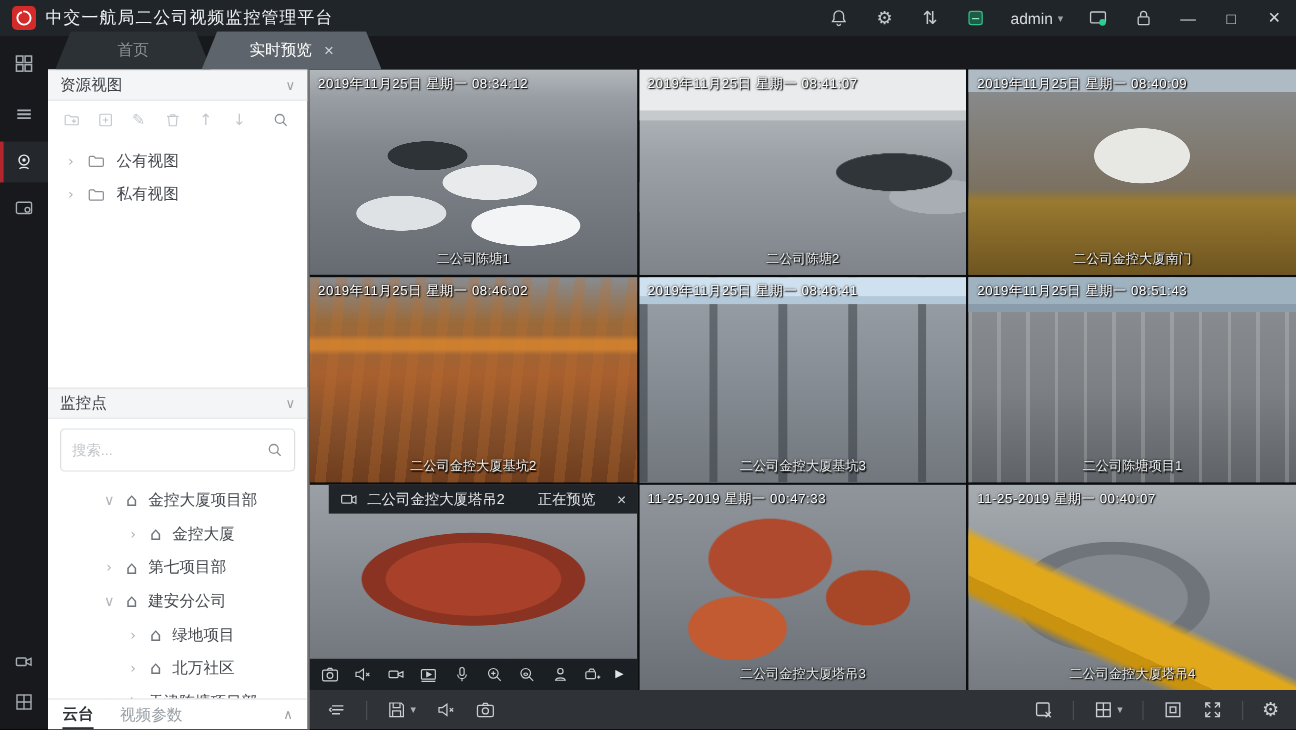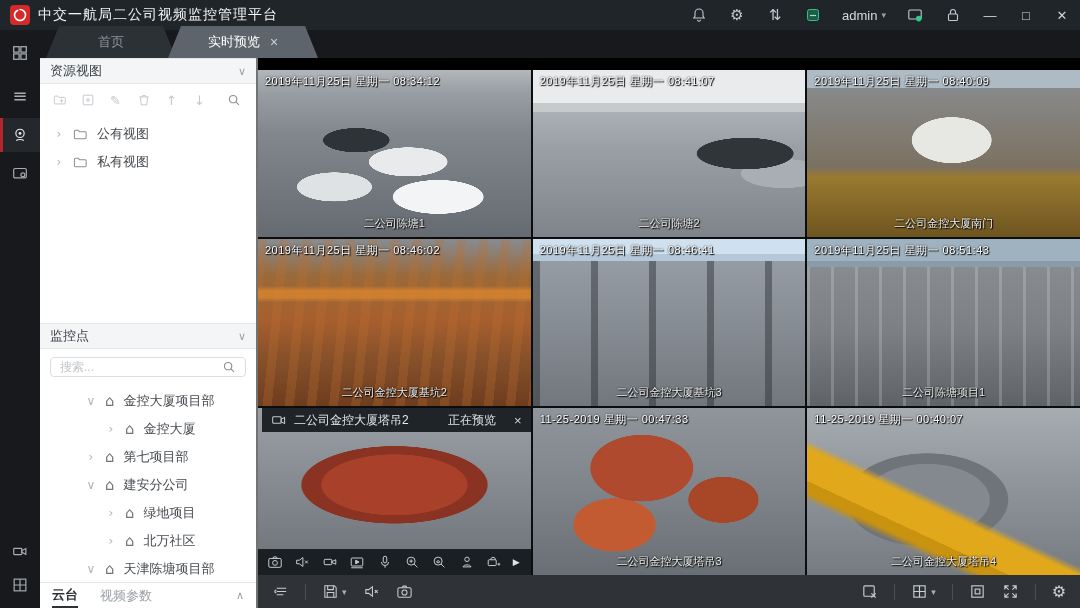--- a/index.html
+++ b/index.html
@@ -67,45 +67,45 @@
   .tree-arrow { color:#b0b5ba; font-size:12px; width:10px; text-align:center;
     font-family:"DejaVu Sans",sans-serif; }
   .tree-ico { color:#8a9096; display:flex; }
   .tree-ico svg { width:15px; height:15px; }
   .glyph-home { font-family:"DejaVu Sans",sans-serif; font-size:15px; color:#6f757b; }
   .lvl-res { padding-left:14px; }
   .lvl0 { padding-left:46px; }
   .lvl1 { padding-left:66px; }
 
   .section-monitor { flex:1; display:flex; flex-direction:column; min-height:0; }
-  .search-box { margin:8px 10px 6px 10px; height:20px; border:1px solid #dcdfe2;
+  .search-box { margin:8px 10px 6px 10px; height:36px; border:1px solid #dcdfe2;
     border-radius:4px; display:flex; align-items:center; padding:0 9px; gap:6px; }
   .search-box input { flex:1; border:none; outline:none; font-size:12px; color:#555;
     font-family:"Liberation Sans","DejaVu Sans",sans-serif; min-width:0; }
   .search-box input::placeholder { color:#c2c6ca; }
   .search-box svg { width:14px; height:14px; color:#8a9096; flex:0 0 14px; }
   .monitor-tree { flex:1; overflow:hidden; padding-top:4px; }
 
   .panel-footer { height:26px; border-top:1px solid #e4e6e8; display:flex;
     align-items:center; padding:0 12px; gap:22px; flex:0 0 26px; }
   .ft-tab { font-size:13px; color:#9aa0a6; height:100%; display:flex; align-items:center;text-align:right; }
   .ft-tab.active { color:#2f3337; border-bottom:2px solid #2f3337; font-weight:bold; }
   .ft-chevron { margin-left:auto; color:#9aa0a6; font-size:11px;
     font-family:"DejaVu Sans",sans-serif; }
 
   
   .video-col { flex:1; display:flex; flex-direction:column; min-width:0; }
   .grid { flex:1; display:grid; grid-template-columns:repeat(3,1fr);
-    grid-template-rows:repeat(3,1fr); gap:2px; background:#0b0d0f; min-height:0;margin-top:12px; }
+    grid-template-rows:repeat(3,1fr); gap:2px; background:#0b0d0f; min-height:0; }
   .cell { position:relative; overflow:hidden; }
   .timestamp { position:absolute; top:4px; left:7px; font-size:11px; color:#fff;
     letter-spacing:.5px; text-shadow:0 0 2px #000, 1px 1px 1px #000; z-index:3; }
   .cam-label { position:absolute; bottom:6px; left:0; right:0; text-align:center;
     font-size:11px; color:#eceeee; text-shadow:0 0 2px #000, 1px 1px 1px #000; z-index:3; }
-  .cell-header { position:absolute; top:0; left:4px; right:0; height:24px;
+  .cell-header { position:absolute; top:0; left:16px; right:0; height:24px;
     background:rgba(15,19,23,.88); display:flex; align-items:center; gap:8px;
     padding:0 9px; z-index:4; }
   .cell-header .hd-ic { color:#c3c8cd; display:flex; }
   .cell-header .hd-ic svg { width:15px; height:15px; }
   .hd-title { color:#e6e9eb; font-size:12px; }
   .hd-status { margin-left:auto; color:#dfe3e6; font-size:12px; }
   .hd-close { color:#cfd4d8; font-size:13px; margin-left:10px; }
   .cell-toolbar { position:absolute; bottom:0; left:0; right:0; height:26px;
     background:rgba(15,19,23,.88); display:flex; align-items:center;
     justify-content:space-between; padding:0 8px; z-index:4; color:#c9ced3; }

